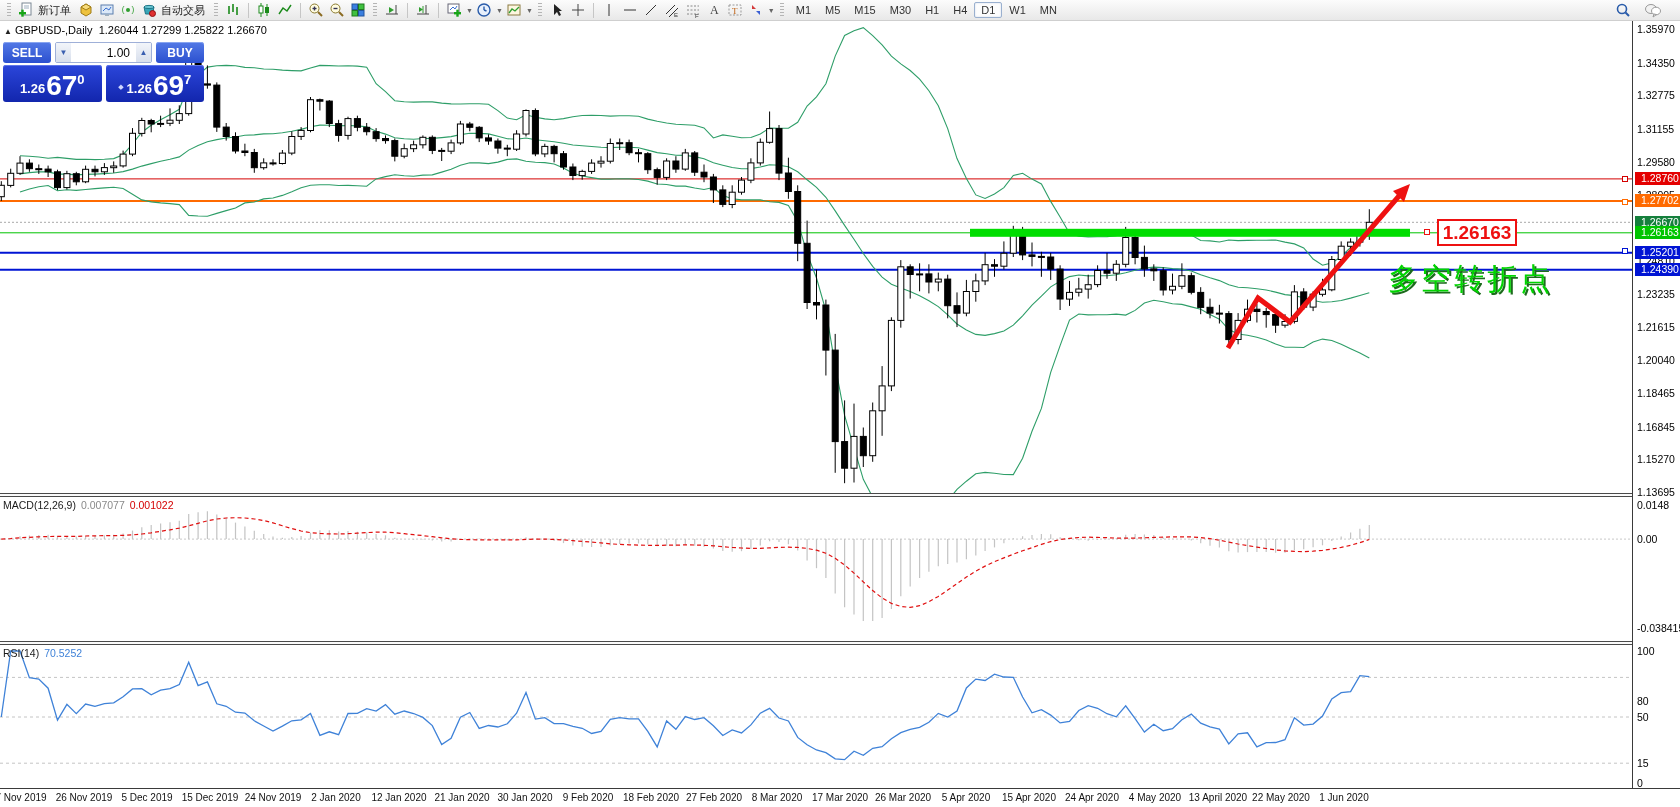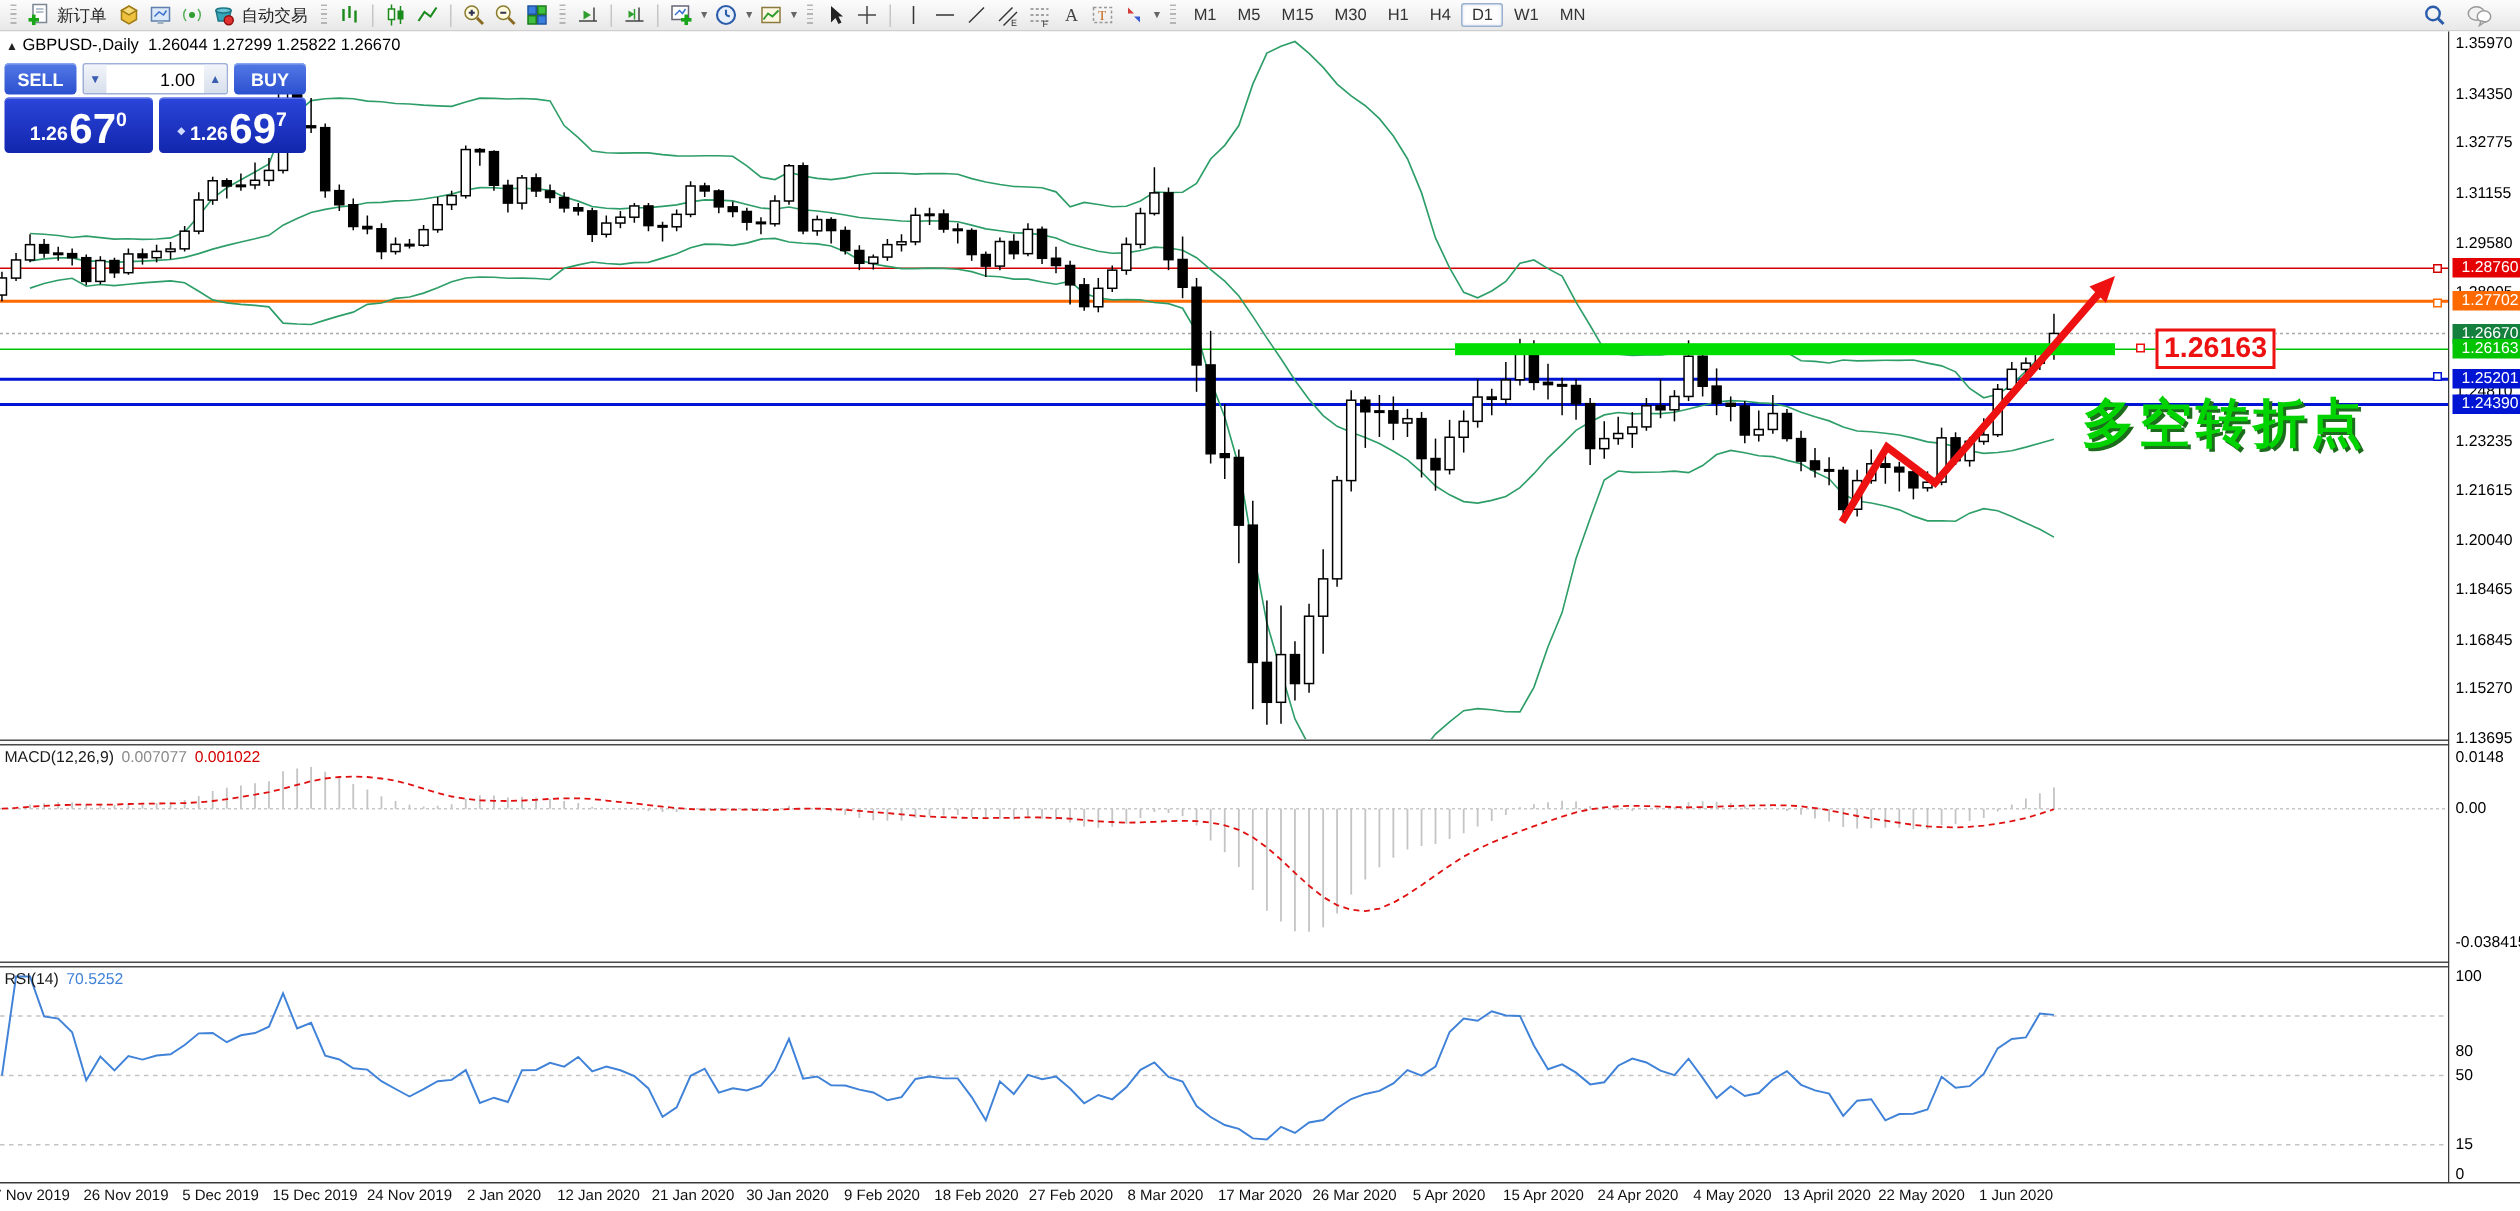--- a/index.html
+++ b/index.html
@@ -56,21 +56,21 @@
   display:flex;align-items:center;justify-content:center;border:none}
 .vol{flex:1;font-size:12px;color:#000;display:flex;align-items:center;justify-content:flex-end;padding-right:6px}
 .ocp-prices{display:flex;gap:4px;margin-top:2px}
 .ptile{flex:1;height:37px;border-radius:3px;background:linear-gradient(#2b46da,#1226ad);
   box-shadow:inset 0 1px 0 #5f76e8;color:#fff;display:flex;align-items:flex-end;justify-content:center;padding-bottom:3px;box-sizing:border-box}
 .ptile .sm{font-size:13px;font-weight:bold;margin:16px 1px 3px 0}
 .ptile .big{font-size:28px;font-weight:bold;line-height:26px}
 .ptile .sup{font-size:13px;font-weight:bold;margin-bottom:12px}
 .ptile .dia{font-size:7px;margin:0 3px 8px 0;color:#cfd8ff}
 
-.cn-text{position:absolute;left:1388px;top:238px;z-index:6;font-size:35px;font-weight:bold;letter-spacing:3px;
+.cn-text{position:absolute;left:1388px;top:238px;z-index:6;font-size:30px;font-weight:normal;letter-spacing:3px;
   color:#00d400;text-shadow:2px 2px 0 #1d6b1d;white-space:nowrap}
 .sup-label{position:absolute;left:1437px;top:198px;width:76px;height:23px;z-index:6;background:#fff;
   border:2px solid #ee1111;color:#ee1111;font-size:19px;font-weight:bold;
   display:flex;align-items:center;justify-content:center}
 .sq{position:absolute;width:6px;height:6px;background:#fff;box-sizing:border-box;z-index:5}
 </style>
 </head>
 <body>
 
 <div class="toolbar">

